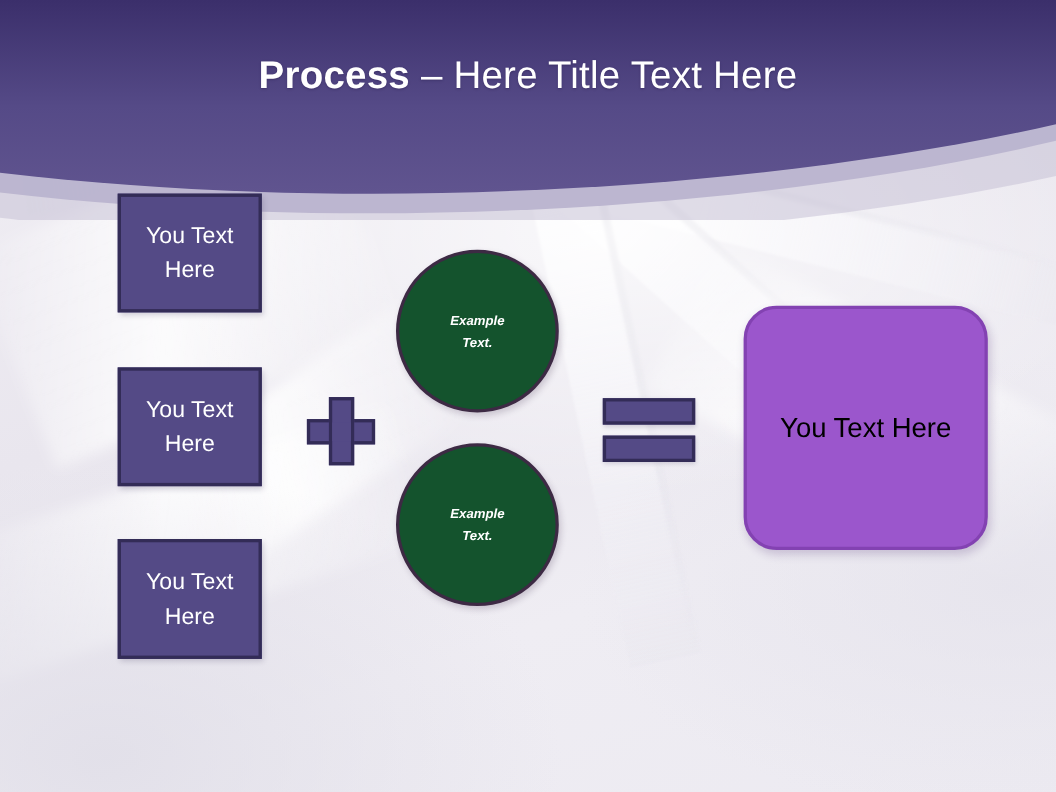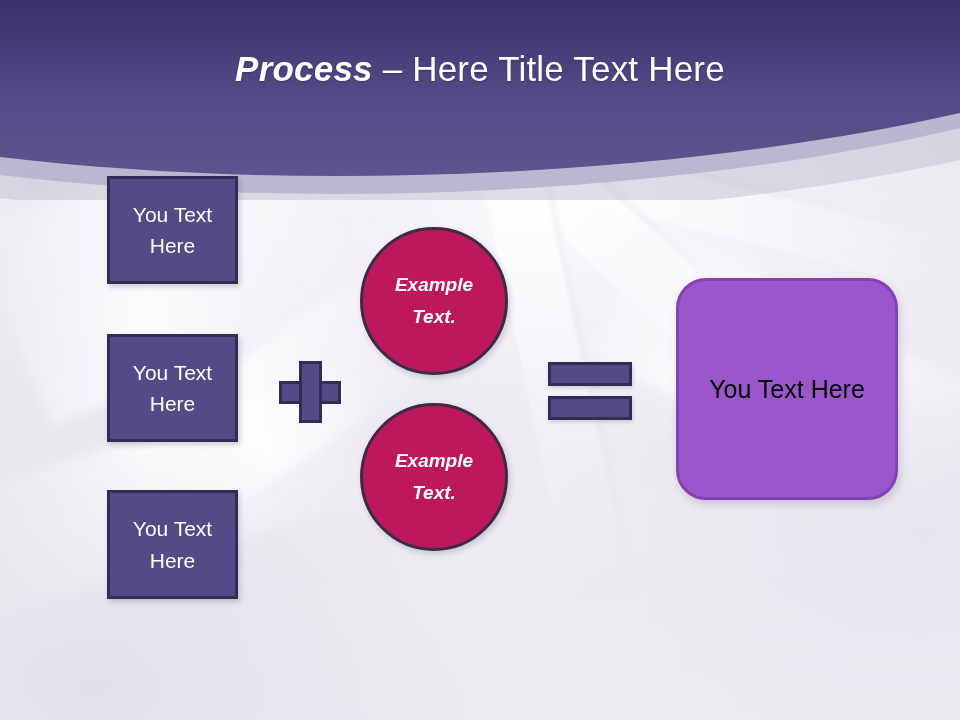--- a/index.html
+++ b/index.html
@@ -72,21 +72,21 @@
     left: 0; top: 50px;
     width: 960px;
     text-align: center;
     color: #ffffff;
     font-size: 35px;
     letter-spacing: 0.2px;
     line-height: 1.1;
     white-space: nowrap;
     text-shadow: 0 1px 2px rgba(30,18,60,0.35);
   }
-  .title .bold { font-weight: bold; font-style: italic; }
+  .title .bold { font-weight: bold; }
   .title .rest { font-weight: normal; }
 
   
   .sq {
     position: absolute;
     width: 131px;
     height: 108px;
     background: #544A86;
     border: 3px solid #332C57;
     box-sizing: border-box;
@@ -123,31 +123,31 @@
     width: 17px; height: 17px;
     background: #544A86;
     border: none;
   }
 
   
   .circ {
     position: absolute;
     width: 148px; height: 148px;
     border-radius: 50%;
-    background: #be185d;
+    background: #14532d;
     border: 3px solid #3D2A44;
     box-sizing: border-box;
     display: flex;
     align-items: center;
     justify-content: center;
     text-align: center;
     color: #ffffff;
     font-weight: bold;
     font-style: italic;
-    font-size: 19px;
+    font-size: 12px;
     line-height: 1.7;
     box-shadow: 2px 3px 6px rgba(70,50,80,0.22);
   }
   #circ1 { left: 360px; top: 227px; }
   #circ2 { left: 360px; top: 403px; }
 
   
   .eq {
     position: absolute;
     left: 548px; top: 362px;

